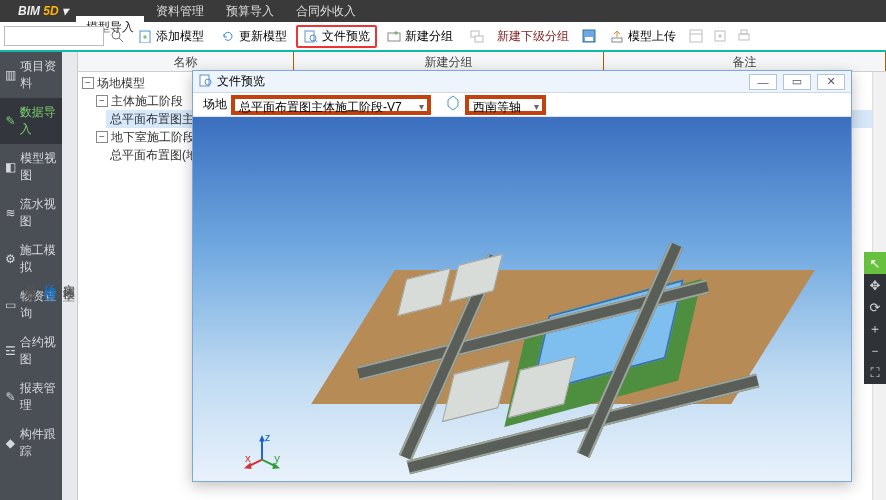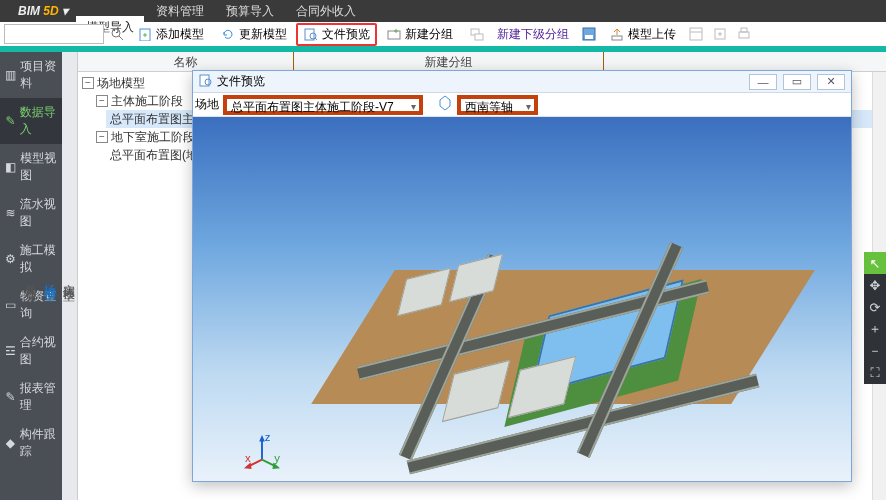--- a/index.html
+++ b/index.html
@@ -2,26 +2,26 @@
 <html><head>
 <meta charset="utf-8">
 <style>
   * { box-sizing: border-box; margin: 0; padding: 0; font-family: "Microsoft YaHei", Arial, sans-serif; font-size: 12px; }
   body { width: 886px; height: 500px; overflow: hidden; background: #fff; }
   .app-bar { display: flex; align-items: center; height: 22px; background: #3a3a3a; color: #fff; padding: 0 4px; gap: 2px;}
   .app-logo { font-style: italic; font-weight: bold; padding: 0 6px; color: #eee; margin-left: 8px;}
   .app-logo .five { color: #ffb400;}
   .app-tab { padding: 0 10px; height: 22px; line-height: 22px; color: #ddd; cursor: pointer;}
   .app-tab.active { background: #fff; color: #222; margin-top: 32px;}
-  .toolbar { display: flex; align-items: center; height: 30px; background: #fff; border-bottom: 6px solid #14b8a6; padding: 0 4px; gap: 2px;}
+  .toolbar { display: flex; align-items: center; height: 30px; background: #fff; border-bottom: 2px solid #14b8a6; padding: 0 4px; gap: 2px;}
   .search-box { width: 100px; height: 20px; border: 1px solid #bbb; padding: 0 4px;}
   .tb-icon-btn { width: 22px; height: 22px; display:flex; align-items:center; justify-content:center; cursor:pointer;}
   .tb-btn { display: flex; align-items: center; gap: 3px; padding: 2px 6px; cursor: pointer; border: 1px solid transparent;}
   .tb-btn.hl { border: 2px solid #e33; border-radius: 2px; padding: 1px 5px;}
-  .tb-btn.dis { color: #4c1d95; gap: 12px; }
+  .tb-btn.dis { color: #7f1d1d; gap: 12px; }
   .tb-btn .ic { width: 16px; height: 16px; display:inline-flex; align-items:center; justify-content:center;}
   .main { display: flex; height: 448px; }
   .sidebar { width: 62px; background: #4a4e55; display:flex; flex-direction:column; color: #d5d8dc;}
   .side-item { display:flex; align-items:center; gap:4px; padding: 6px 5px; cursor:pointer; font-size:11px;}
   .side-item.active { background: #33363c; color:#7bd06f;}
   .side-ic { width:14px; height:14px; display:inline-flex; align-items:center; justify-content:center;}
   .vbar { width: 16px; background:#e7e9ec; border-right:1px solid #ccc; display:flex; flex-direction:column; align-items:center; writing-mode: vertical-rl; text-orientation: upright; font-size:11px; color:#555; padding-top:4px; gap:2px; letter-spacing:2px;}
   .vbar .vlbl { padding:4px 0; cursor:pointer;}
   .vbar .vlbl.act { color:#1b72c2;}
   .content { flex:1; display:flex; flex-direction:column; min-width:0;}
@@ -32,21 +32,21 @@
   .tree { padding:2px 0; color:#333;}
   .tree-row { display:flex; align-items:center; height:18px; padding:0 4px; cursor:pointer; white-space:nowrap;}
   .tree-row.sel { background:#d7e8fb;}
   .twist { width:12px; height:12px; border:1px solid #888; display:inline-flex; align-items:center; justify-content:center; font-size:10px; line-height:10px; margin-right:3px; color:#555;}
   .indent1{margin-left:14px;} .indent2{margin-left:28px;}
   
   .dialog { position:absolute; left:192px; top:70px; width:660px; height:412px; background:#fff; border:1px solid #7ea6d9; box-shadow:0 4px 14px rgba(0,0,0,.25);}
   .dlg-title { height:22px; background:#eef4fb; display:flex; align-items:center; padding:0 6px; gap:4px; border-bottom:1px solid #cfd9e6;}
   .dlg-title .flex { flex:1;}
   .dlg-win-btn { width:28px; height:16px; border:1px solid #b3c4da; display:flex; align-items:center; justify-content:center; font-size:11px; color:#556; margin-left:2px; background:#fff; cursor:pointer;}
-  .dlg-bar { height:24px; display:flex; align-items:center; gap:4px; padding:0 2px; border-bottom:1px solid #e1e1e1;}
+  .dlg-bar { height:24px; display:flex; align-items:center; gap:4px; padding:0 10px; border-bottom:1px solid #e1e1e1;}
   .dlg-bar select, .dlg-bar .combo { height:20px; border:4px solid #c2410c; font-size:12px; padding:0 16px 0 4px; background:#fff; position:relative;}
   .combo::after{content:"▾"; position:absolute; right:3px; top:2px; color:#666; font-size:10px;}
   .viewport { width:100%; height:364px; position:relative; overflow:hidden;}
   .sky { position:absolute; inset:0; background:linear-gradient(to bottom,#3b6fbf 0%, #6ea7df 35%, #bdd9f1 70%, #e9f2fb 100%);}
   .ground { position:absolute; left:160px; top:120px; width:420px; height:200px; transform:skewX(-32deg) rotateX(48deg); background:#b78b56;}
   .road-h, .road-v { position:absolute; background:#5a5e58; border-top:2px solid #9da59a; border-bottom:2px solid #9da59a;}
   .road-h{ height:14px;} .road-v{ width:14px; border-left:2px solid #9da59a; border-right:2px solid #9da59a; border-top:none; border-bottom:none;}
   .bldg { position:absolute; background:#d8dcd9; border:1px solid #9aa09a;}
   .plant { position:absolute; background:#7fbff0; border:2px solid #3a73a6;}
   .grass { position:absolute; background:#4d8f3e;}
@@ -202,20 +202,21 @@
   <div class="vbar">
     <span class="vlbl">实体模型</span>
     <span class="vlbl act">场地模型</span>
     <span class="vlbl">其它模型</span>
   </div>
 
   <div class="content">
     <div class="cols-header">
       <div class="ch cA">名称</div>
       <div class="ch cB">新建分组</div>
+      <div class="ch cD">备注</div>
     </div>
     <div class="tree-area">
       <div class="tree">
         <div class="tree-row">
             <span class="twist">−</span>
             <span>场地模型</span>
           </div>
         <div class="tree-row indent1">
             <span class="twist">−</span>
             <span>主体施工阶段</span>

